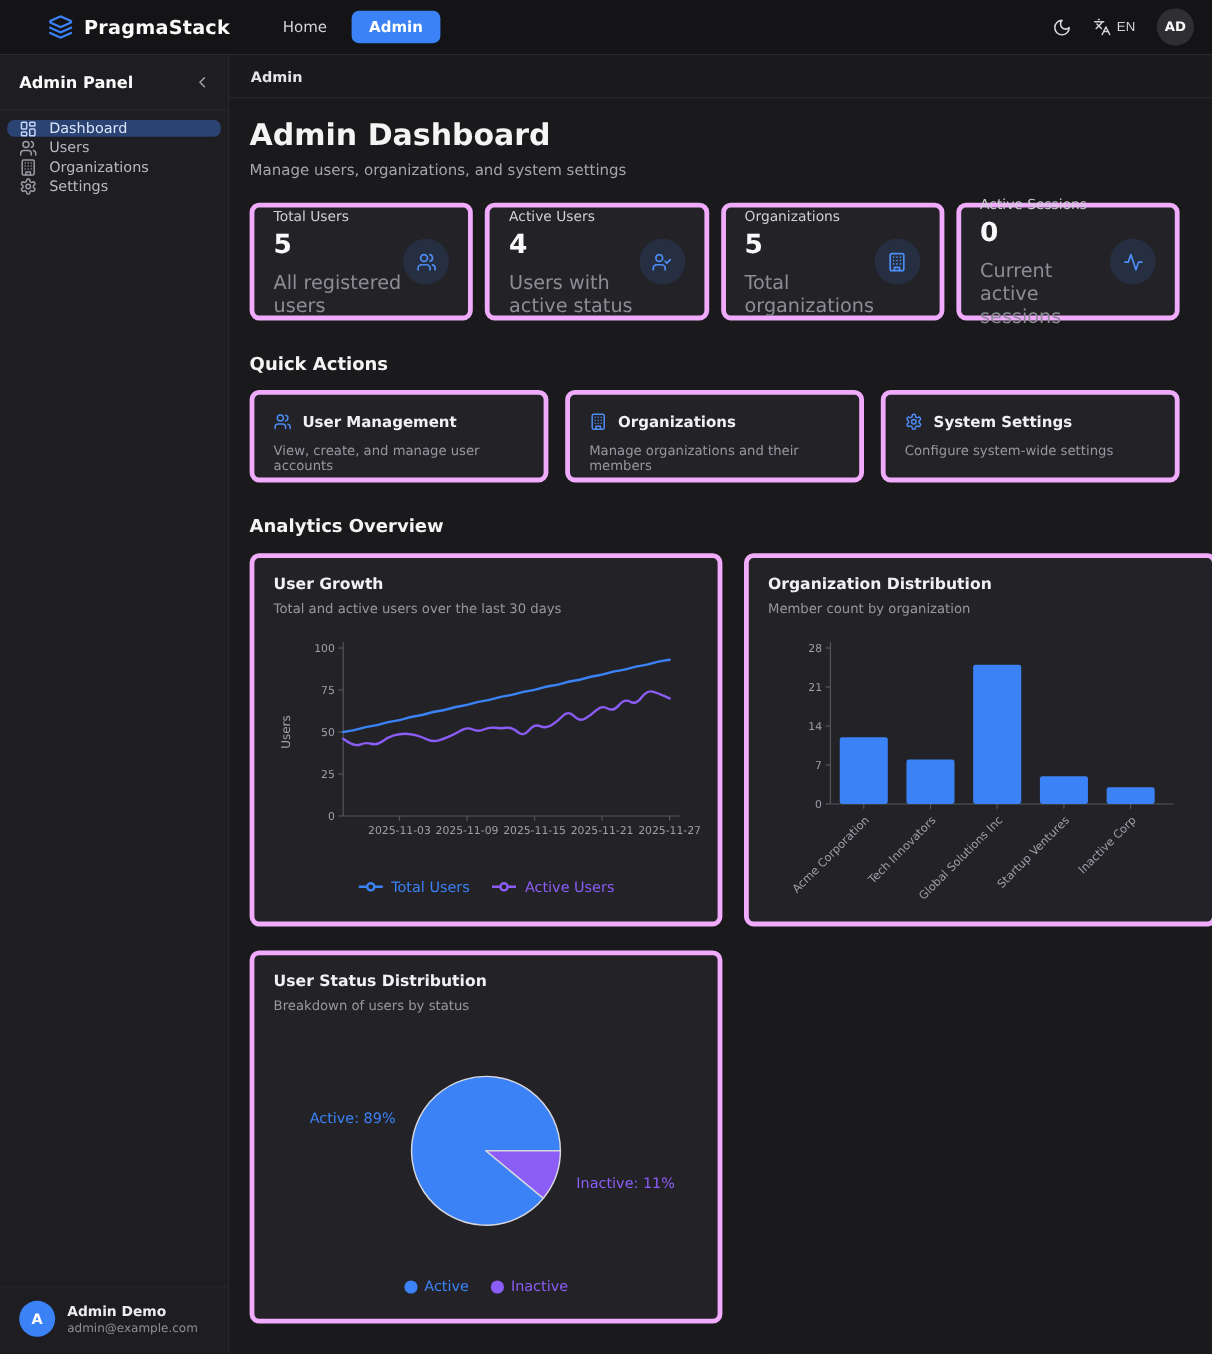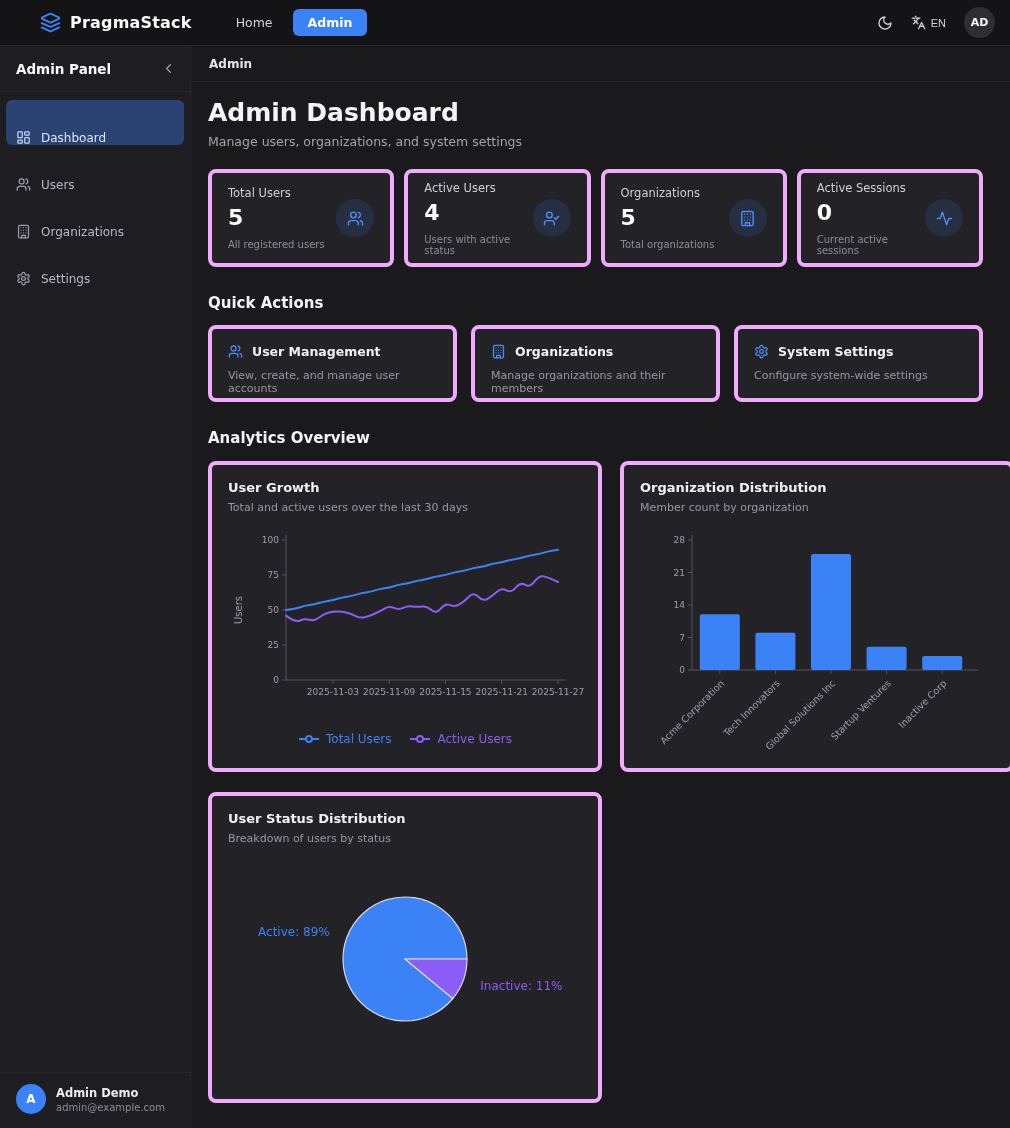--- a/index.html
+++ b/index.html
@@ -20,21 +20,21 @@
   .avatar { width:31px; height:31px; border-radius:50%; background:#2e2e33; color:#fafafa; font-size:11px; font-weight:bold; display:flex; align-items:center; justify-content:center; cursor:pointer; }
 
   
   .shell { display:flex; height:1082px; }
   .sidebar { width:191px; background:#1e1e22; border-right:1px solid #28282c; display:flex; flex-direction:column; }
   .sb-head { height:46px; padding:0 14px 0 16px; display:flex; align-items:center; justify-content:space-between; border-bottom:1px solid #28282c; }
   .sb-title { font-size:13.5px; font-weight:bold; color:#fafafa; }
   .sb-collapse { background:none; border:none; color:#a0a0a8; cursor:pointer; display:flex; }
   .sb-collapse .ic { width:15px; height:15px; }
   .sb-nav { padding:8px 6px; display:flex; flex-direction:column; gap:2px; }
-  .sb-item { display:flex; align-items:flex-end; gap:10px; height:45px; padding:0 10px; border-radius:6px; color:#b9b9c1; font-size:12px; cursor:pointer; }
+  .sb-item { display:flex; align-items:flex-start; gap:10px; height:14px; padding:0 10px; border-radius:6px; color:#b9b9c1; font-size:12px; cursor:pointer; }
   .sb-item .ic { width:15px; height:15px; color:#9b9ba4; }
   .sb-item.active { background:#2a4372; color:#dbe5f9; }
   .sb-item.active .ic { color:#c3d4f4; }
   .sb-foot { margin-top:auto; border-top:1px solid #28282c; padding:11px 16px 14px 16px; display:flex; align-items:center; gap:10px; }
   .sb-avatar { width:30px; height:30px; border-radius:50%; background:#3b82f6; color:#fff; font-size:12px; font-weight:bold; display:flex; align-items:center; justify-content:center; flex:none; }
   .sb-user-name { font-size:11.5px; font-weight:bold; color:#ededf0; }
   .sb-user-email { font-size:10px; color:#8d8d95; margin-top:2px; }
 
   
   .main { flex:1; display:flex; flex-direction:column; min-width:0; }
@@ -44,21 +44,21 @@
   .page-title { font-size:25px; font-weight:bold; color:#f4f4f5; }
   .page-sub { font-size:12.5px; color:#a4a4ac; margin-top:7px; }
 
   .card { background:#232327; border:4px solid #f0abfc; border-radius:8px; }
 
   .stats-grid { display:grid; grid-template-columns:repeat(4,1fr); gap:10px; margin-top:20px; }
   .stat-card { padding:15px 16px; display:flex; align-items:center; height:98px; }
   .stat-left { flex:1; min-width:0; }
   .stat-label { font-size:11.5px; color:#cfcfd6; }
   .stat-value { font-size:22px; font-weight:bold; color:#fafafa; margin-top:5px; }
-  .stat-desc { font-size:10px; color:#8d8d95; margin-top:9px; }
+  .stat-desc { font-size:16px; color:#8d8d95; margin-top:9px; }
   .stat-bubble { width:38px; height:38px; border-radius:50%; background:rgba(59,130,246,.13); color:#4d8df7; display:flex; align-items:center; justify-content:center; flex:none; }
   .stat-bubble .ic { width:17px; height:17px; }
 
   .section-h { font-size:15px; font-weight:bold; color:#f4f4f5; margin-top:27px; }
   .qa-grid { display:grid; grid-template-columns:repeat(3,1fr); gap:14px; margin-top:13px; }
   .qa-card { padding:15px 16px; height:77px; cursor:pointer; }
   .qa-row { display:flex; align-items:center; gap:9px; }
   .qa-row .ic { color:#4d8df7; width:15px; height:15px; }
   .qa-title { font-size:12.5px; font-weight:bold; color:#f1f1f3; }
   .qa-desc { font-size:11px; color:#97979f; margin-top:10px; }
@@ -388,18 +388,28 @@
           <div class="chart-title">User Status Distribution</div>
           <div class="chart-sub">Breakdown of users by status</div>
           <div class="chart-body">
               <svg viewBox="0 0 354 200" width="354" height="200">
                 <path d="M177 98 L224.8 137.5 A62 62 0 1 1 239.0 98.0 Z" fill="#3b82f6" stroke="#d8d8de" stroke-width="1.2" stroke-linejoin="round"></path>
                 <text x="101.7" y="74.9" fill="#3b82f6" font-size="12" font-family="DejaVu Sans, sans-serif" text-anchor="end">Active: 89%</text>
                 <path d="M177 98 L239.0 98.0 A62 62 0 0 1 224.8 137.5 Z" fill="#8b5cf6" stroke="#d8d8de" stroke-width="1.2" stroke-linejoin="round"></path>
                 <text x="252.3" y="129.1" fill="#8b5cf6" font-size="12" font-family="DejaVu Sans, sans-serif" text-anchor="start">Inactive: 11%</text>
               </svg>
             </div>
+          <div class="chart-legend">
+              <span class="leg-item">
+                <span class="leg-dot" style="background: rgb(59, 130, 246);"></span>
+                <span style="color: rgb(59, 130, 246);">Active</span>
+              </span>
+              <span class="leg-item">
+                <span class="leg-dot" style="background: rgb(139, 92, 246);"></span>
+                <span style="color: rgb(139, 92, 246);">Inactive</span>
+              </span>
+            </div>
         </div>
 
       </div>
     </div>
   </main>
 </div>
 
 </body></html>

